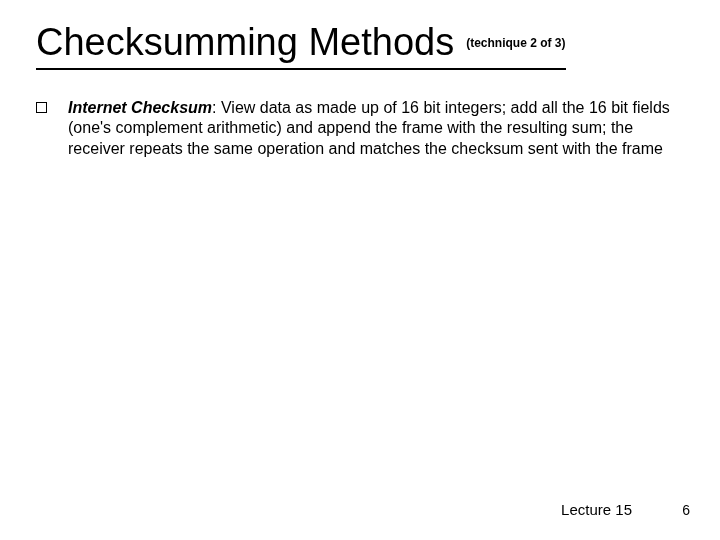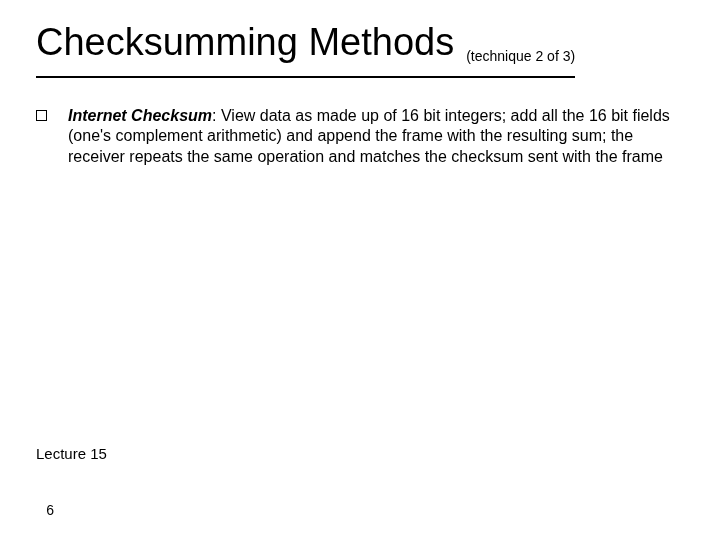--- a/index.html
+++ b/index.html
@@ -15,36 +15,36 @@
   }
   .slide {
     box-sizing: border-box;
     width: 720px;
     height: 540px;
     padding: 22px 36px 0 36px;
     position: relative;
   }
   .title-line {
     display: flex;
-    align-items: flex-end;
+    align-items: center;
     gap: 12px;
     border-bottom: 2px solid #000;
     width: fit-content;
-    padding-bottom: 12px;
+    padding-bottom: 4px;
     margin-bottom: 28px;
   }
   .title-main {
     font-size: 38px;
     line-height: 1.1;
     font-weight: 400;
     text-decoration: none;
   }
   .title-sub {
-    font-size: 14px;
-    font-weight: 400;
+    font-size: 12px;
+    font-weight: 700;
   }
   .body {
     font-size: 16px;
     line-height: 1.28;
   }
   .bullet {
     display: flex;
     align-items: flex-start;
     gap: 21px;
     max-width: 640px;
@@ -68,21 +68,20 @@
     position: absolute;
     bottom: 22px;
     left: 0;
     right: 0;
     padding: 0 30px 0 36px;
     display: flex;
     justify-content: flex-end;
     align-items: baseline;
     gap: 40px;
     font-size: 15px;
-    flex-direction: column;
   }
   .footer .page {
     font-size: 14px;
     min-width: 18px;
     text-align: right;
   }
 </style>
 </head>
 <body>
 

